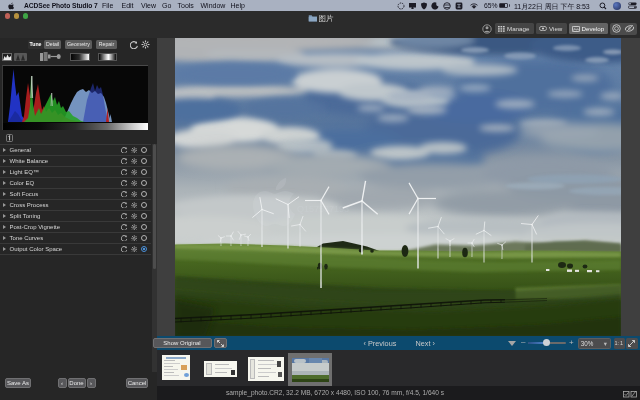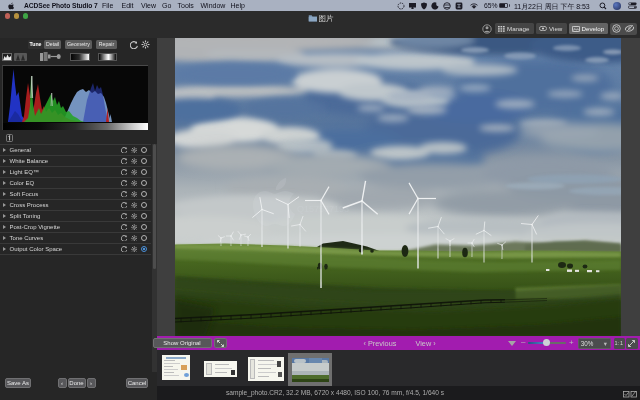--- a/index.html
+++ b/index.html
@@ -9,21 +9,21 @@
 #menubar { left:0; top:0; width:640px; height:11px; background:#a9b1c1; color:#10101b; font-size:7px; }
 #menubar .mi { position:absolute; top:2px; white-space:nowrap; }
 #titlebar { left:0; top:11px; width:640px; height:26.5px; background:#2b2b2b; }
 .tl { position:absolute; top:2px; width:5.5px; height:5.5px; border-radius:50%; }
 #lpanel { left:0; top:37.5px; width:157px; height:362.5px; background:#262626; color:#c9c9c9; }
 .tabbtn { position:absolute; top:2.5px; height:9px; font-size:5.2px; line-height:9px; padding:0 2px; background:#5c5c5c; color:#e8e8e8; border-radius:1.5px; white-space:nowrap; }
 .row { position:absolute; left:0; width:151px; height:11px; border-top:1px solid #393939; font-size:6px; color:#d6d6d6; }
 .row .lbl { position:absolute; left:9.5px; top:1.8px; white-space:nowrap; }
 .row .tri { position:absolute; left:3px; top:3px; width:0; height:0; border-left:3px solid #989898; border-top:2.2px solid transparent; border-bottom:2.2px solid transparent; }
 .btn { position:absolute; background:#57575a; border:1px solid #707072; border-radius:2px; color:#e8e8e8; font-size:6px; text-align:center; white-space:nowrap; }
-#btoolbar { left:157px; top:336px; width:483px; height:13.5px; background:#a21caf; }
+#btoolbar { left:157px; top:336px; width:483px; height:13.5px; background:#0c4a6e; }
 #filmstrip { left:157px; top:349.5px; width:483px; height:36.5px; background:#29292b; }
 #infobar { left:157px; top:386px; width:483px; height:14px; background:#1b1b1d; }
 </style>
 </head>
 <body>
 <div id="stage">
 
   <div id="menubar" class="abs">
     <svg class="mi" style="left:7px;top:1.5px" width="8" height="8" viewBox="0 0 8 8">
         <path d="M4.6 1.3 C4.9 0.8 5.5 0.6 5.5 0.6 C5.5 0.6 5.6 1.3 5.2 1.8 C4.8 2.3 4.3 2.4 4.3 2.4 C4.3 2.4 4.2 1.8 4.6 1.3 Z M5.7 2.5 C6.3 2.5 6.8 2.9 6.8 2.9 C6.8 2.9 6.1 3.4 6.1 4.3 C6.1 5.3 7 5.7 7 5.7 C7 5.7 6.4 7.3 5.6 7.3 C5.2 7.3 5 7 4.4 7 C3.8 7 3.5 7.3 3.1 7.3 C2.3 7.3 1.3 5.8 1.3 4.4 C1.3 3.1 2.2 2.5 3 2.5 C3.6 2.5 4 2.9 4.4 2.9 C4.7 2.9 5.2 2.5 5.7 2.5 Z" fill="#1a1a24"></path>
@@ -633,21 +633,21 @@
   </div>
 
   <div id="btoolbar" class="abs">
     <div class="btn" style="left:-4.5px;top:1.5px;width:59px;height:10.5px;line-height:9.5px;">Show Original</div>
     <div class="btn" style="left:57px;top:1.5px;width:13px;height:10.5px;line-height:9.5px;">
       <svg width="7" height="7" viewBox="0 0 7 7" style="display:inline-block;margin-top:1.5px">
           <path d="M0.5 0.5 L3 3 M6.5 6.5 L4 4 M0.5 0.5 h2 M0.5 0.5 v2 M6.5 6.5 h-2 M6.5 6.5 v-2" stroke="#ddd" stroke-width="0.9" fill="none"></path>
         </svg>
     </div>
     <div class="abs" style="left:206.5px;top:2.5px;font-size:7.3px;color:#c9c9c9;">‹ Previous</div>
-    <div class="abs" style="left:258.5px;top:2.5px;font-size:7.3px;color:#c9c9c9;">View ›</div>
+    <div class="abs" style="left:258.5px;top:2.5px;font-size:7.3px;color:#c9c9c9;">Next ›</div>
     <div class="abs" style="left:351px;top:4.5px;width:0;height:0;border-top:5px solid #a5a5a5;border-left:4.5px solid transparent;border-right:4.5px solid transparent;"></div>
     <div class="abs" style="left:364px;top:1px;font-size:8px;color:#bbb;">–</div>
     <div class="abs" style="left:371px;top:6px;width:38px;height:1.6px;background:#6a6a6a;border-radius:1px;"></div>
     <div class="abs" style="left:371px;top:5.5px;width:18px;height:2.2px;background:linear-gradient(90deg,#2a4f86,#4e86cf);border-radius:1px;"></div>
     <div class="abs" style="left:386px;top:3.2px;width:7px;height:7px;border-radius:50%;background:#cdd1d6;"></div>
     <div class="abs" style="left:412px;top:1.5px;font-size:8px;color:#bbb;">+</div>
     <div class="abs" style="left:421px;top:1.5px;width:33px;height:11px;background:#4c4c4e;border:0.5px solid #5e5e5e;border-radius:1.5px;color:#ddd;font-size:6.3px;line-height:10px;">&nbsp;30%<span style="position:absolute;right:3px;top:0;color:#bbb;">▾</span></div>
     <div class="abs" style="left:456.5px;top:1.5px;width:11px;height:11px;background:#4c4c4e;border-radius:1.5px;color:#d5d5d5;font-size:5.5px;line-height:11px;text-align:center;letter-spacing:0.5px;">1:1</div>
     <div class="abs" style="left:469px;top:1.5px;width:11.5px;height:11px;background:#4c4c4e;border-radius:1.5px;">
       <svg width="7" height="7" viewBox="0 0 7 7" style="display:block;margin:2px 0 0 2.2px">

